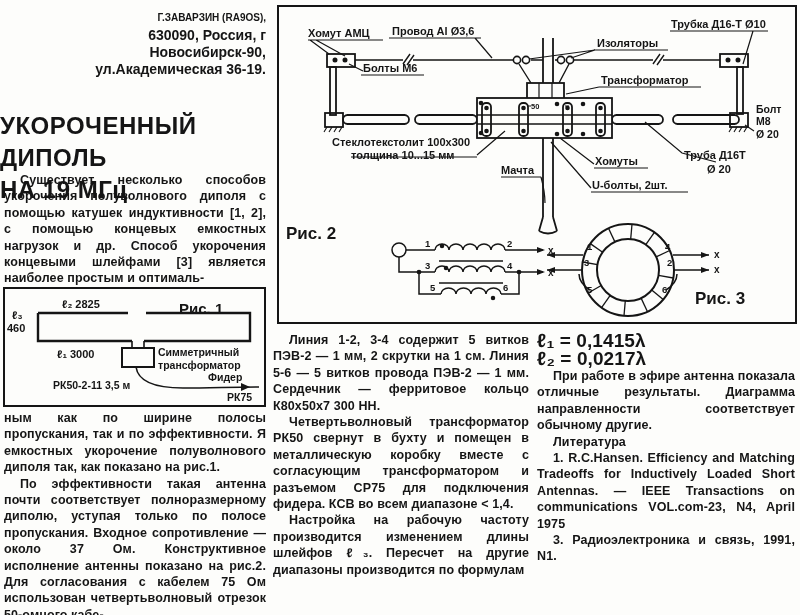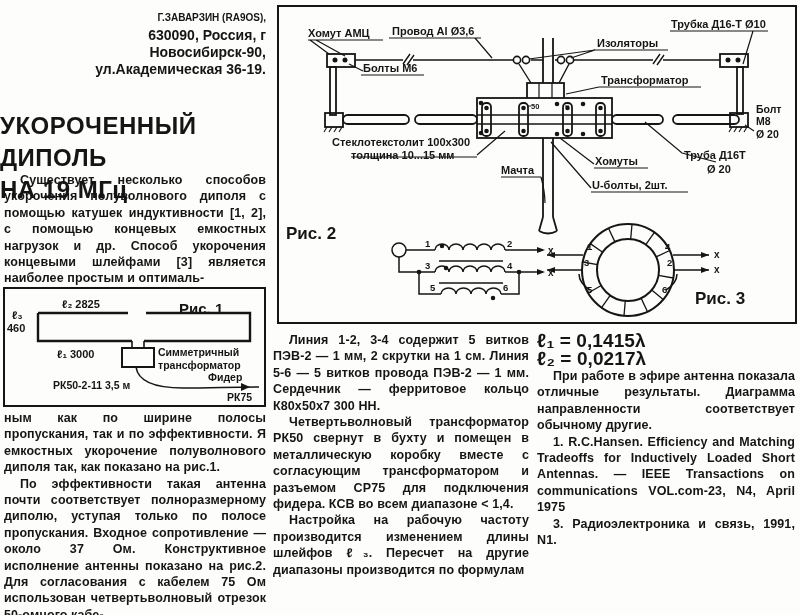--- a/index.html
+++ b/index.html
@@ -249,15 +249,16 @@
 <div class="abs txt" style="left:273px;top:332px;width:256px;">
   <p class="ind">Линия 1-2, 3-4 содержит 5 витков ПЭВ-2 — 1 мм, 2 скрутки на 1 см. Линия 5-6 — 5 витков провода ПЭВ-2 — 1 мм. Сердечник — ферритовое кольцо К80х50х7 300 НН.</p>
   <p class="ind">Четвертьволновый трансформатор РК50 свернут в бухту и помещен в металлическую коробку вместе с согласующим трансформатором и разъемом СР75 для подключения фидера. КСВ во всем диапазоне &lt; 1,4.</p>
   <p class="ind">Настройка на рабочую частоту производится изменением длины шлейфов ℓ₃. Пересчет на другие диапазоны производится по формулам</p>
 </div>
 
 <div class="abs txt" style="left:537px;top:332px;width:258px;">
   <div class="formula">ℓ₁ = 0,1415λ</div>
   <div class="formula">ℓ₂ = 0,0217λ</div>
   <p class="ind">При работе в эфире антенна показала отличные результаты. Диаграмма направленности соответствует обычному другие.</p>
+  <p class="lit-h">Литература</p>
   <p class="ind">1. R.C.Hansen. Efficiency and Matching Tradeoffs for Inductively Loaded Short Antennas. — IEEE Transactions on communications VOL.com-23, N4, April 1975</p>
   <p class="ind">3. Радиоэлектроника и связь, 1991, N1.</p>
 </div>
 
 </body></html>

